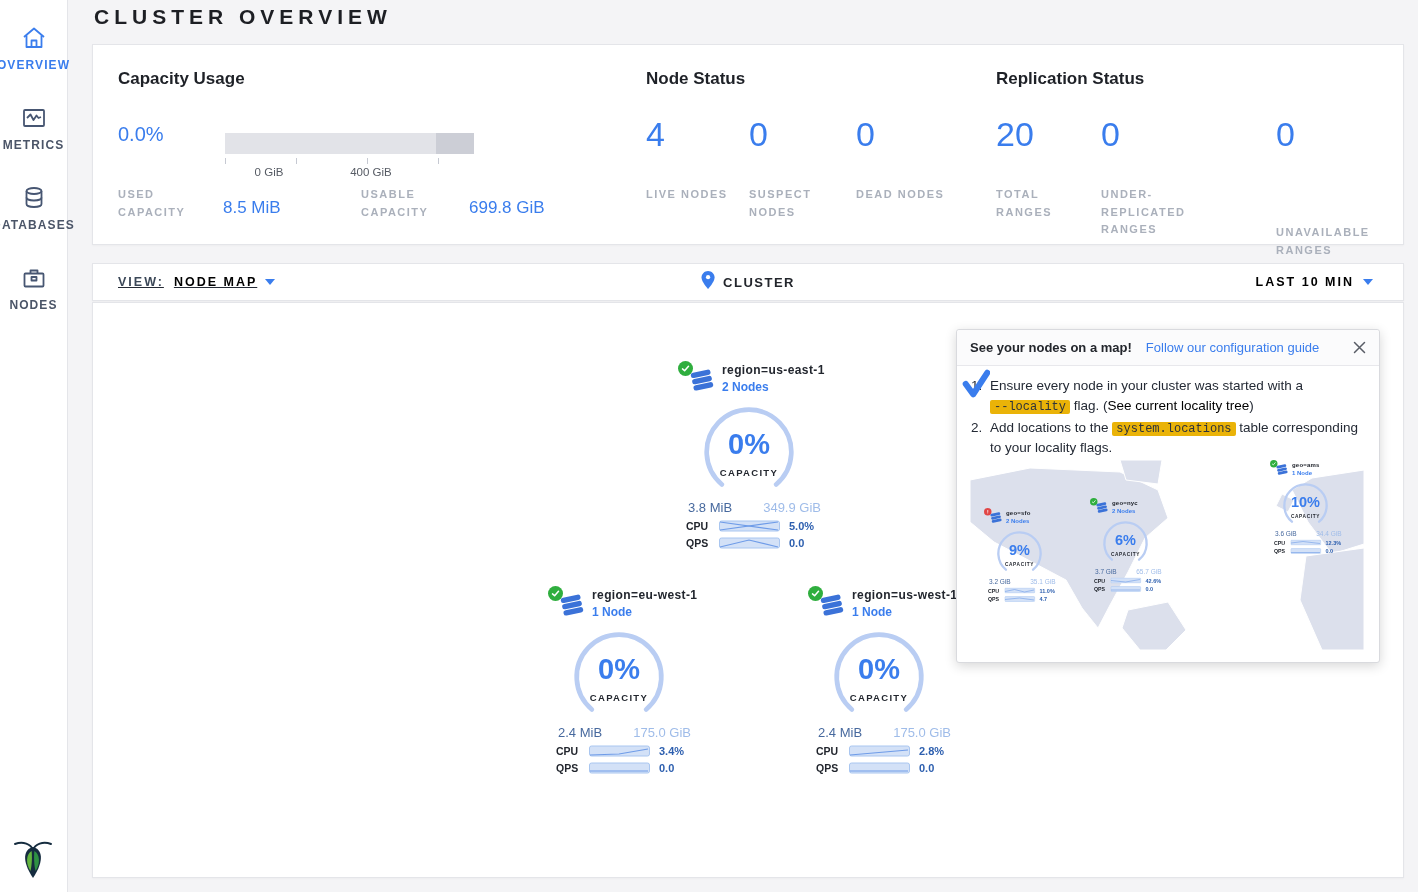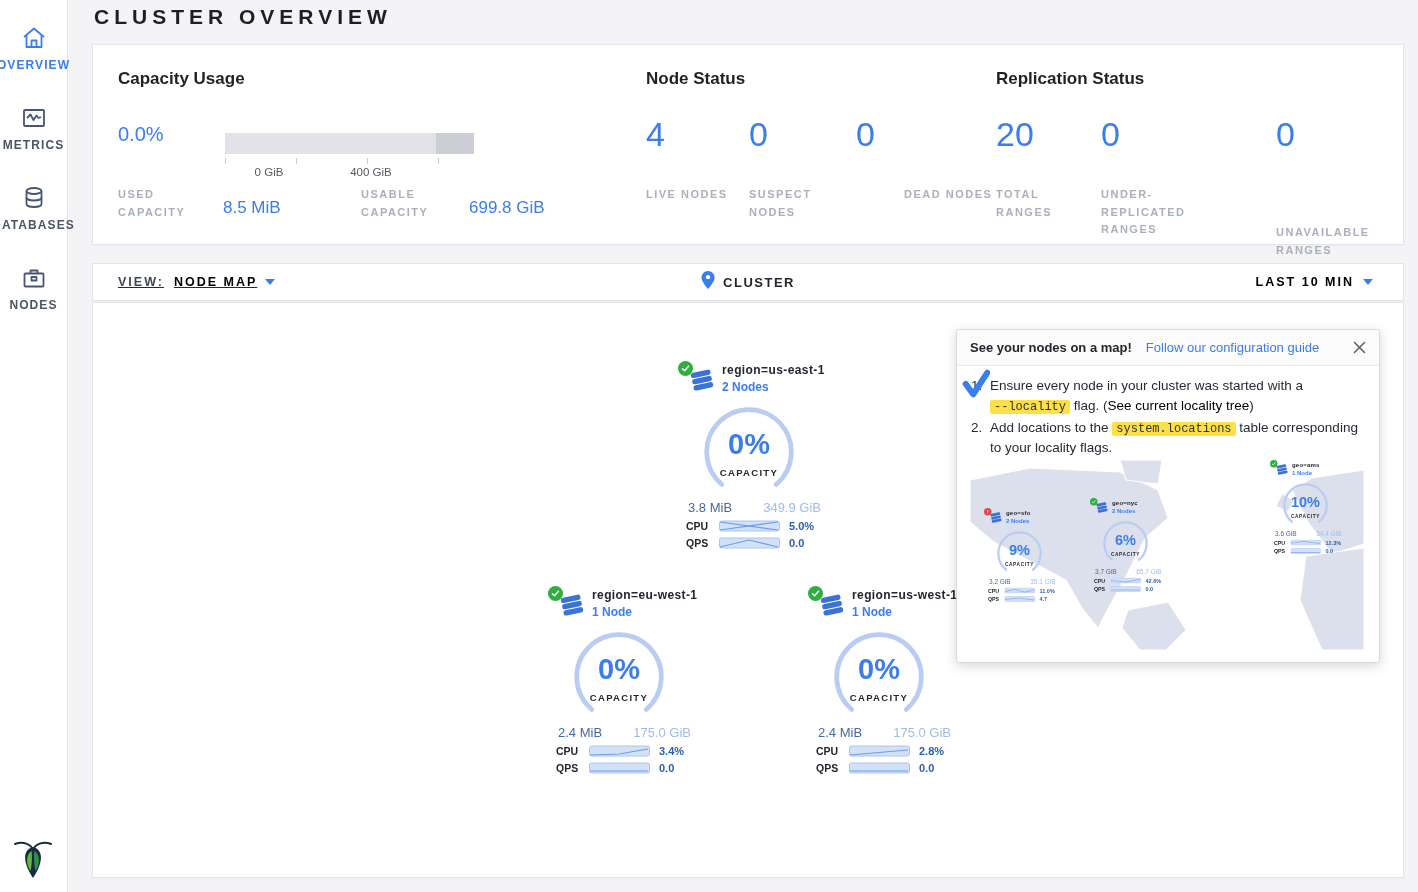--- a/index.html
+++ b/index.html
@@ -81,21 +81,21 @@
   .popup-head { display:flex; align-items:center; height:36px; padding:0 13px; background:#fbfbfc;
                 border-bottom:1px solid #e8e8ec; border-radius:3px 3px 0 0; }
   .popup-title { font-size:13px; font-weight:bold; color:#23262c; }
   .popup-link { font-size:13px; color:#3a7ded; margin-left:14px; cursor:pointer; }
   .popup-close { margin-left:auto; cursor:pointer; display:flex; }
   .popup-body { padding:9px 16px 0 14px; position:relative; }
   .step { display:grid; grid-template-columns:19px 1fr; font-size:13.5px; color:#242a35;
           line-height:1.5; margin-top:1px; }
   .step a { color:#000000; text-decoration:none; cursor:pointer; }
   .codechip { font-family:"Liberation Mono","DejaVu Sans Mono",monospace; font-size:12px;
-              background:#fde047; padding:0 4px; border-radius:2px; color:#2d323b; white-space:nowrap; }
+              background:#eab308; padding:0 4px; border-radius:2px; color:#2d323b; white-space:nowrap; }
   .step-check { position:absolute; left:5px; top:3px; }
   .thumb { position:absolute; left:13px; top:130px; width:394px; height:190px; background:#fff;
            overflow:hidden; }
   .thumb-map { position:absolute; left:0; top:0; }
   .mini { transform:scale(0.5); transform-origin:0 0; }
 </style>
 </head>
 <body>
 
 <div class="sidebar">
@@ -169,21 +169,21 @@
   <div class="stat-inline-val" style="left:130px;">8.5 MiB</div>
   <div class="stat-label" style="left:268px;">USABLE CAPACITY</div>
   <div class="stat-inline-val" style="left:376px;">699.8 GiB</div>
 
   <div class="sec-title" style="left:553px;">Node Status</div>
   <div class="big-stat-val" style="left:553px;">4</div>
   <div class="stat-label" style="left:553px;">LIVE NODES</div>
   <div class="big-stat-val" style="left:656px;">0</div>
   <div class="stat-label" style="left:656px;">SUSPECT NODES</div>
   <div class="big-stat-val" style="left:763px;">0</div>
-  <div class="stat-label" style="left:763px;margin-left:48px;">DEAD NODES</div>
+  <div class="stat-label" style="left:763px;">DEAD NODES</div>
 
   <div class="sec-title" style="left:903px;">Replication Status</div>
   <div class="big-stat-val" style="left:903px;">20</div>
   <div class="stat-label" style="left:903px;">TOTAL RANGES</div>
   <div class="big-stat-val" style="left:1008px;">0</div>
   <div class="stat-label" style="left:1008px; width:130px;">UNDER-REPLICATED RANGES</div>
   <div class="big-stat-val" style="left:1183px;">0</div>
   <div class="stat-label" style="left:1183px; width:110px;margin-top:38px;">UNAVAILABLE RANGES</div>
 </div>
 

